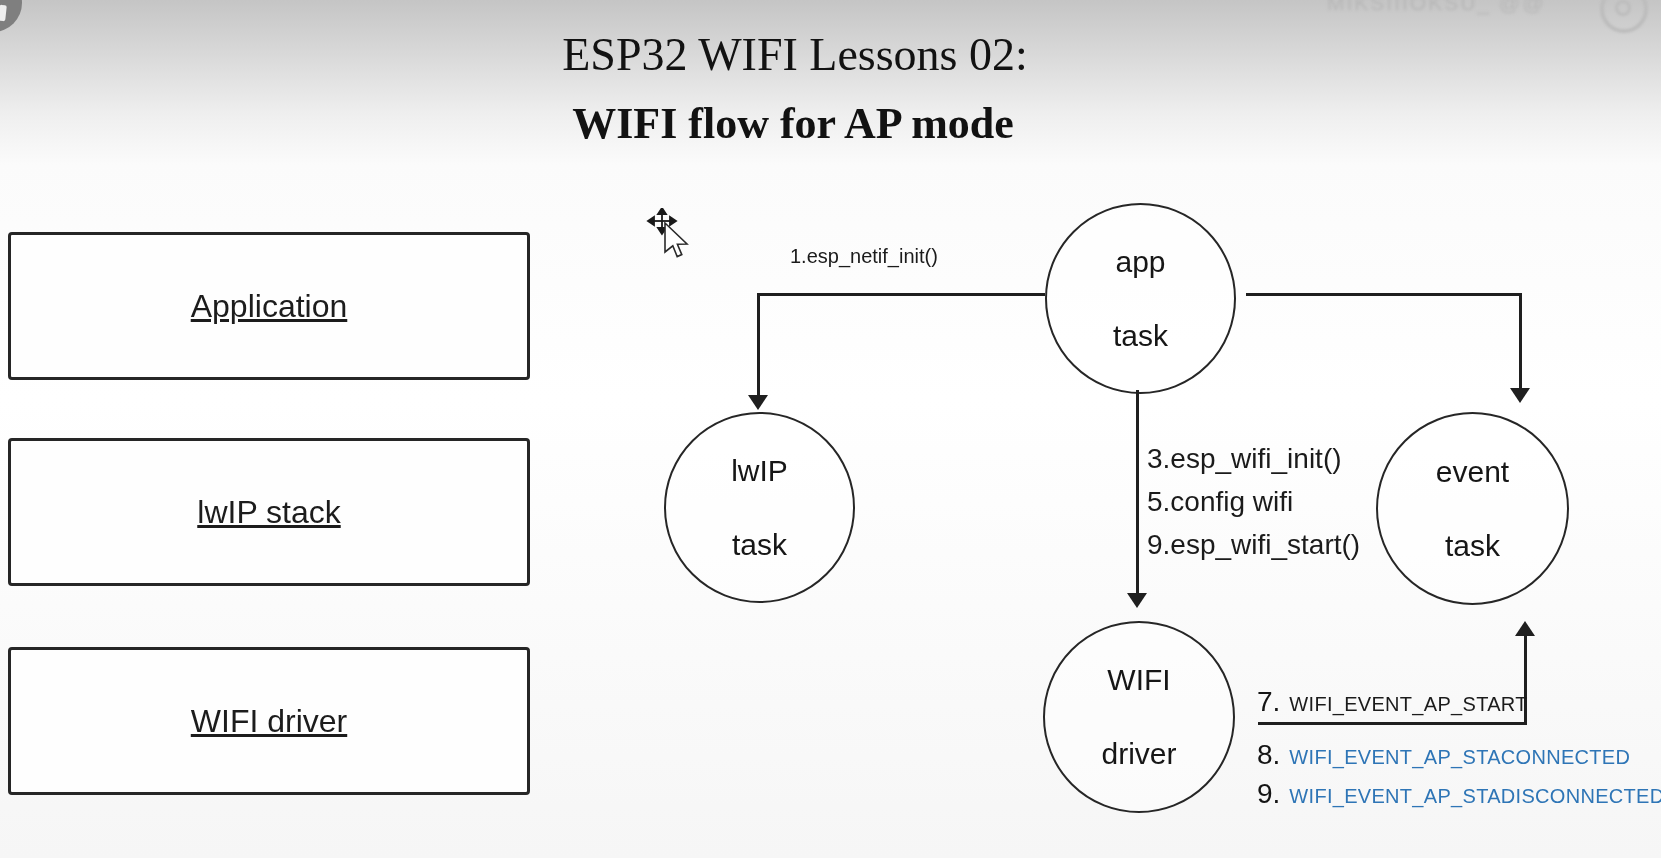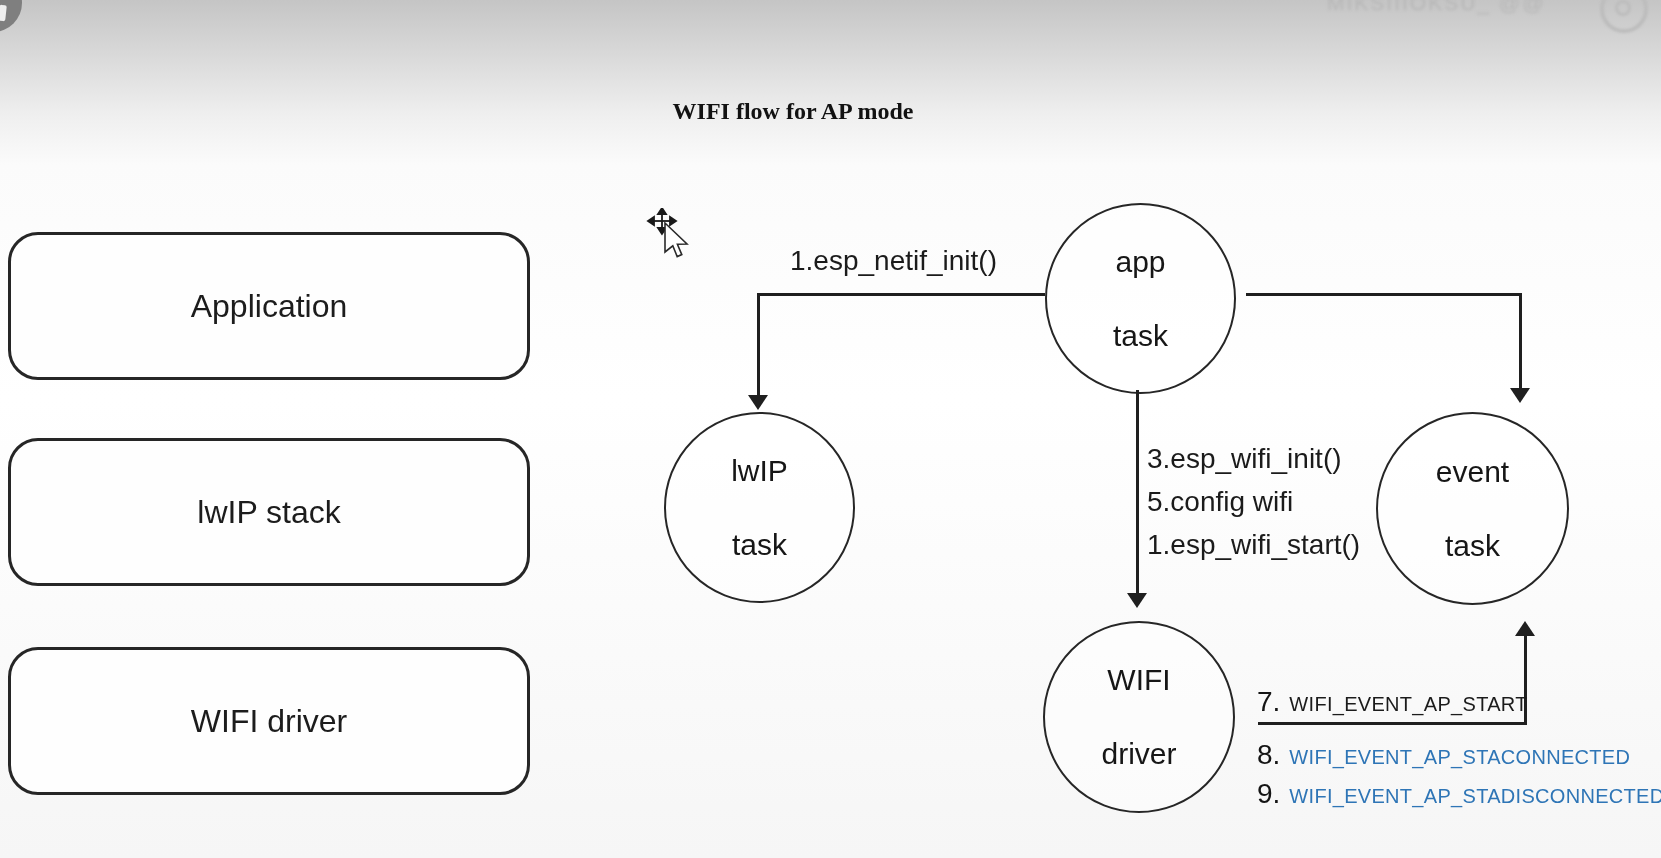--- a/index.html
+++ b/index.html
@@ -8,45 +8,45 @@
     background:linear-gradient(180deg,#c5c5c5 0px,#d9d9d9 55px,#efefef 115px,#fbfbfb 165px,#ffffff 400px,#f6f6f6 858px);
     font-family:"Liberation Sans",sans-serif;color:#1f1f1f;
   }
   
   .title{
     position:absolute;left:795px;top:28px;transform:translateX(-50%);
     font-family:"Liberation Serif",serif;font-size:46px;color:#121212;white-space:nowrap;
   }
   .subtitle{
     position:absolute;left:793px;top:98px;transform:translateX(-50%);
-    font-family:"Liberation Serif",serif;font-weight:bold;font-size:24px;color:#121212;white-space:nowrap;
+    font-family:"Liberation Serif",serif;font-weight:bold;font-size:44px;color:#121212;white-space:nowrap;
   }
   
   .layerbox{
     position:absolute;left:8px;width:516px;height:142px;
-    border:3px solid #262626;border-radius:30px;background:#fefefe;
+    border:3px solid #262626;border-radius:4px;background:#fefefe;
     display:flex;align-items:center;justify-content:center;
-    font-size:32px;color:#1c1c1c;
+    font-size:32px;color:#1c1c1c;text-decoration:underline;
   }
   
   .task{
     position:absolute;border:2.5px solid #262626;border-radius:50%;
     background:rgba(255,255,255,.55);
     display:flex;flex-direction:column;align-items:center;justify-content:center;
     font-size:30px;line-height:40px;color:#161616;text-align:center;gap:34px;
   }
   
   .hline,.vline{position:absolute;background:#1f1f1f;}
   .hline{height:3px;}
   .vline{width:3px;}
   .ah-down{position:absolute;width:0;height:0;border-left:10px solid transparent;border-right:10px solid transparent;border-top:15px solid #1f1f1f;}
   .ah-up{position:absolute;width:0;height:0;border-left:10px solid transparent;border-right:10px solid transparent;border-bottom:15px solid #1f1f1f;}
   
   .lbl{position:absolute;white-space:nowrap;color:#1b1b1b;}
-  .l1{left:790px;top:245px;font-size:28px;}
+  .l1{left:790px;top:245px;font-size:20px;}
   .l2{left:1251px;top:247px;font-size:26px;}
   .l4{left:1253px;top:311px;font-size:26px;}
   .l356{left:1147px;top:437px;font-size:28px;line-height:43px;}
   .numlbl{display:flex;align-items:baseline;gap:9px;}
   .numlbl .num{font-size:28px;color:#141414;}
   .numlbl .evt{font-size:20px;letter-spacing:.3px;}
   .l7{left:1257px;top:686px;}
   .l8{left:1257px;top:739px;}
   .l9{left:1257px;top:778px;}
   .blue{color:#2E75B6;}
@@ -64,20 +64,21 @@
 
 <div class="stage">
 
   <div class="corner-avatar">
     <div class="avatar-glyph"></div>
   </div>
 
   <div class="watermark">MIKSIIIOKSU_ @@</div>
   <div class="watermark-logo"></div>
 
+  <div class="title">ESP32 WIFI Lessons 02:</div>
   <div class="subtitle">WIFI flow for AP mode</div>
 
   <div class="layerbox" style="top:232px;">
     <span>Application</span>
   </div>
   <div class="layerbox" style="top:647px;">
     <span>WIFI driver</span>
   </div>
   <div class="layerbox" style="top:438px;">
     <span>lwIP stack</span>
@@ -112,21 +113,21 @@
   <div class="ah-down" style="left:1127px;top:593px;"></div>
 
   <div class="hline" style="left:1258px;top:722px;width:269px;"></div>
   <div class="vline" style="left:1524px;top:636px;height:89px;"></div>
   <div class="ah-up" style="left:1515px;top:621px;"></div>
 
   <div class="lbl l1">1.esp_netif_init()</div>
   <div class="lbl l356">
     <div>3.esp_wifi_init()</div>
     <div>5.config wifi</div>
-    <div>1.esp_wifi_start()</div>
+    <div>9.esp_wifi_start()</div>
   </div>
   <div class="lbl l7 numlbl">
     <span class="num">7.</span>
     <span class="evt">WIFI_EVENT_AP_START</span>
   </div>
   <div class="lbl l8 numlbl">
     <span class="num">8.</span>
     <span class="evt blue">WIFI_EVENT_AP_STACONNECTED</span>
   </div>
   <div class="lbl l9 numlbl">

